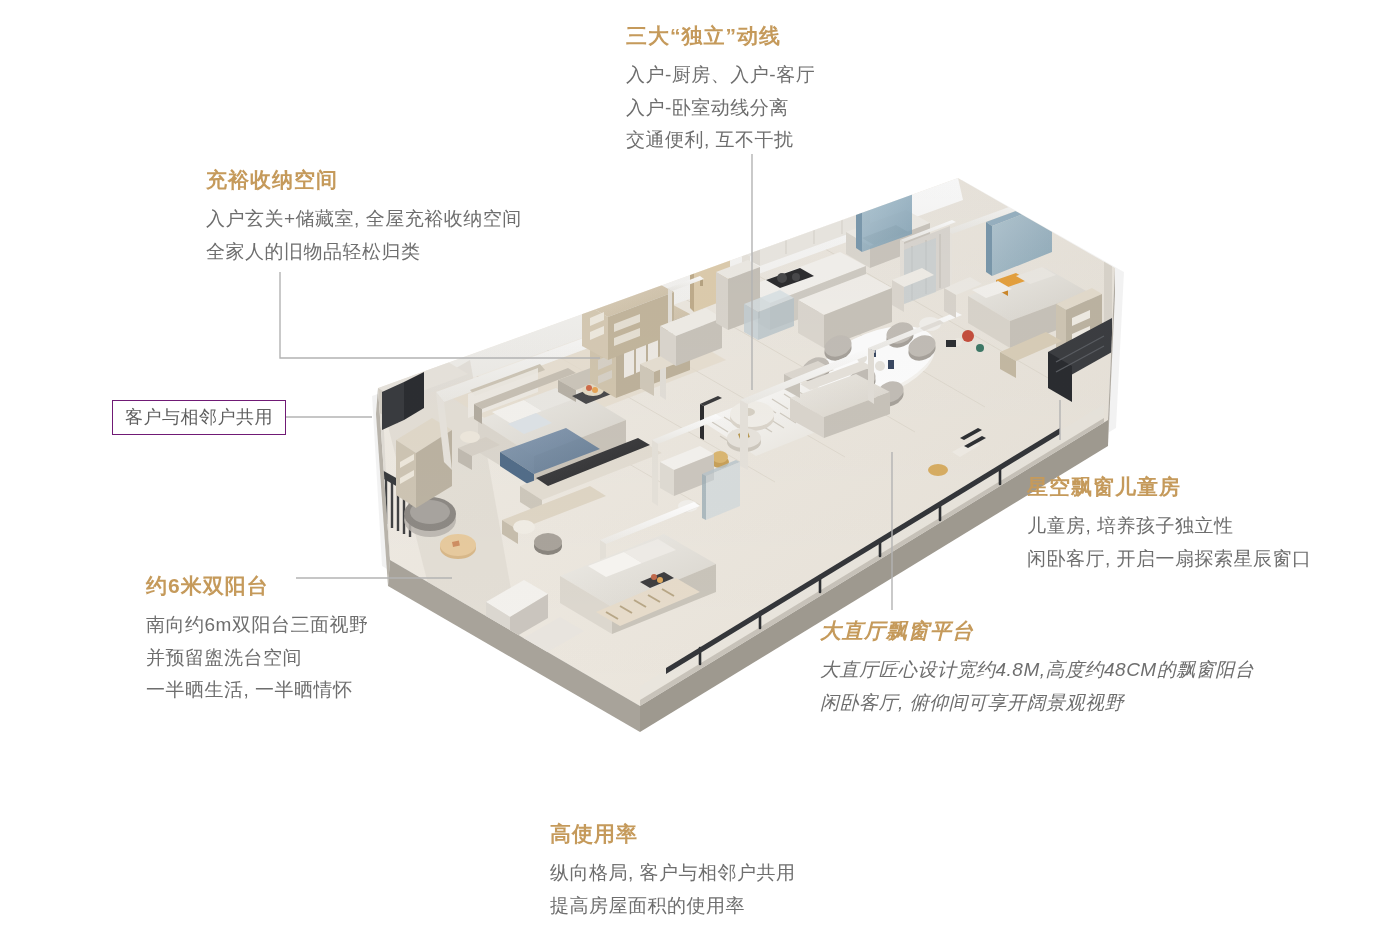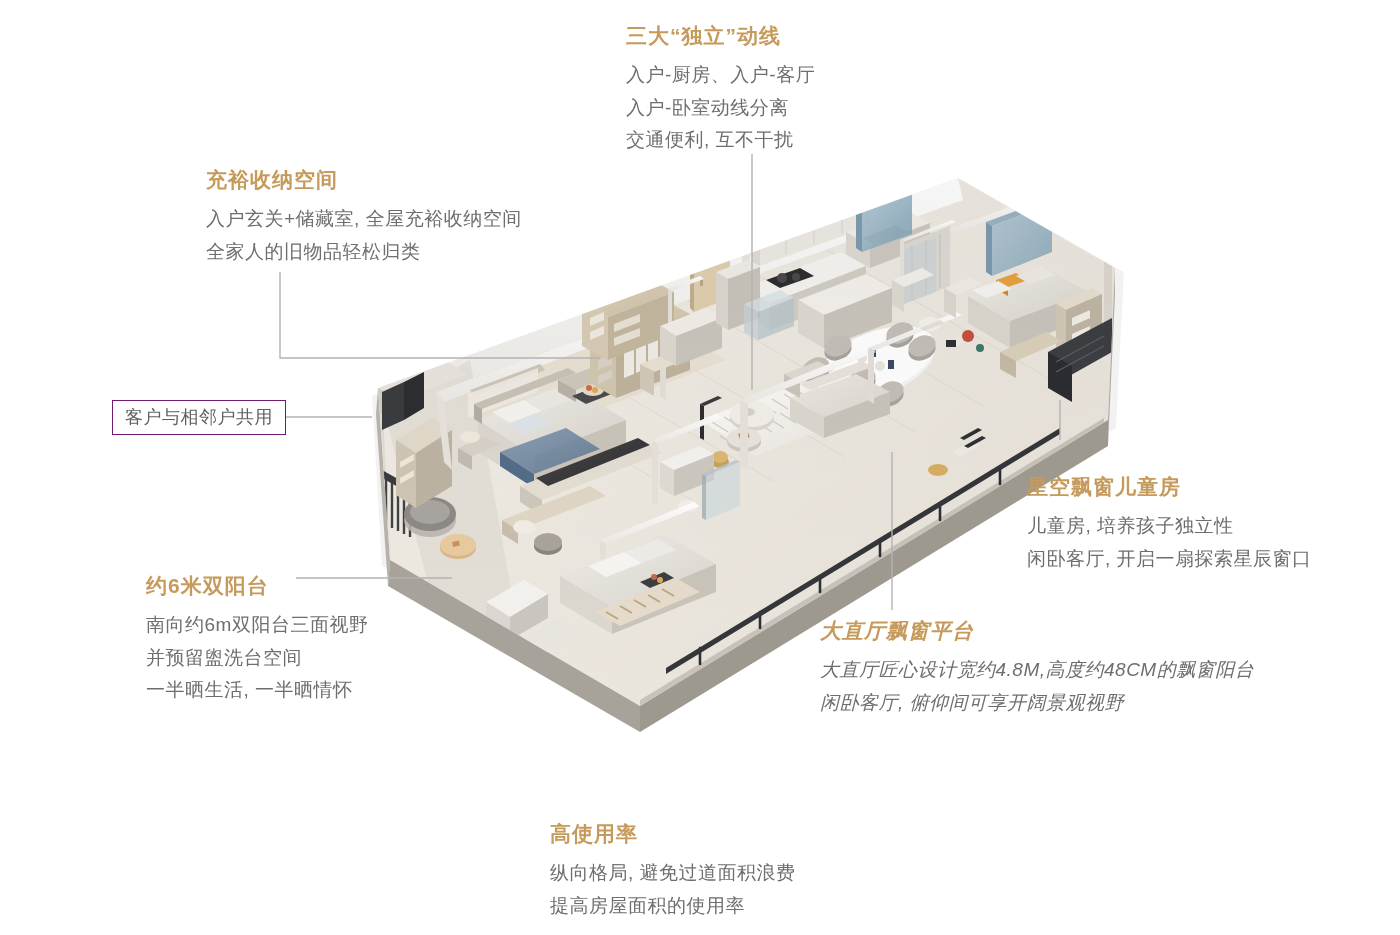--- a/index.html
+++ b/index.html
@@ -590,17 +590,17 @@
   </div>
 
   <div class="ann ann-hall">
     <div class="head">大直厅飘窗平台</div>
     <div class="line">大直厅匠心设计宽约4.8M,高度约48CM的飘窗阳台</div>
     <div class="line">闲卧客厅, 俯仰间可享开阔景观视野</div>
   </div>
 
   <div class="ann ann-rate">
     <div class="head">高使用率</div>
-    <div class="line">纵向格局, 避免过道面积浪费</div>
+    <div class="line">纵向格局, 客户与相邻户共用</div>
     <div class="line">提高房屋面积的使用率</div>
   </div>
 
 </div>
 
 </body></html>

